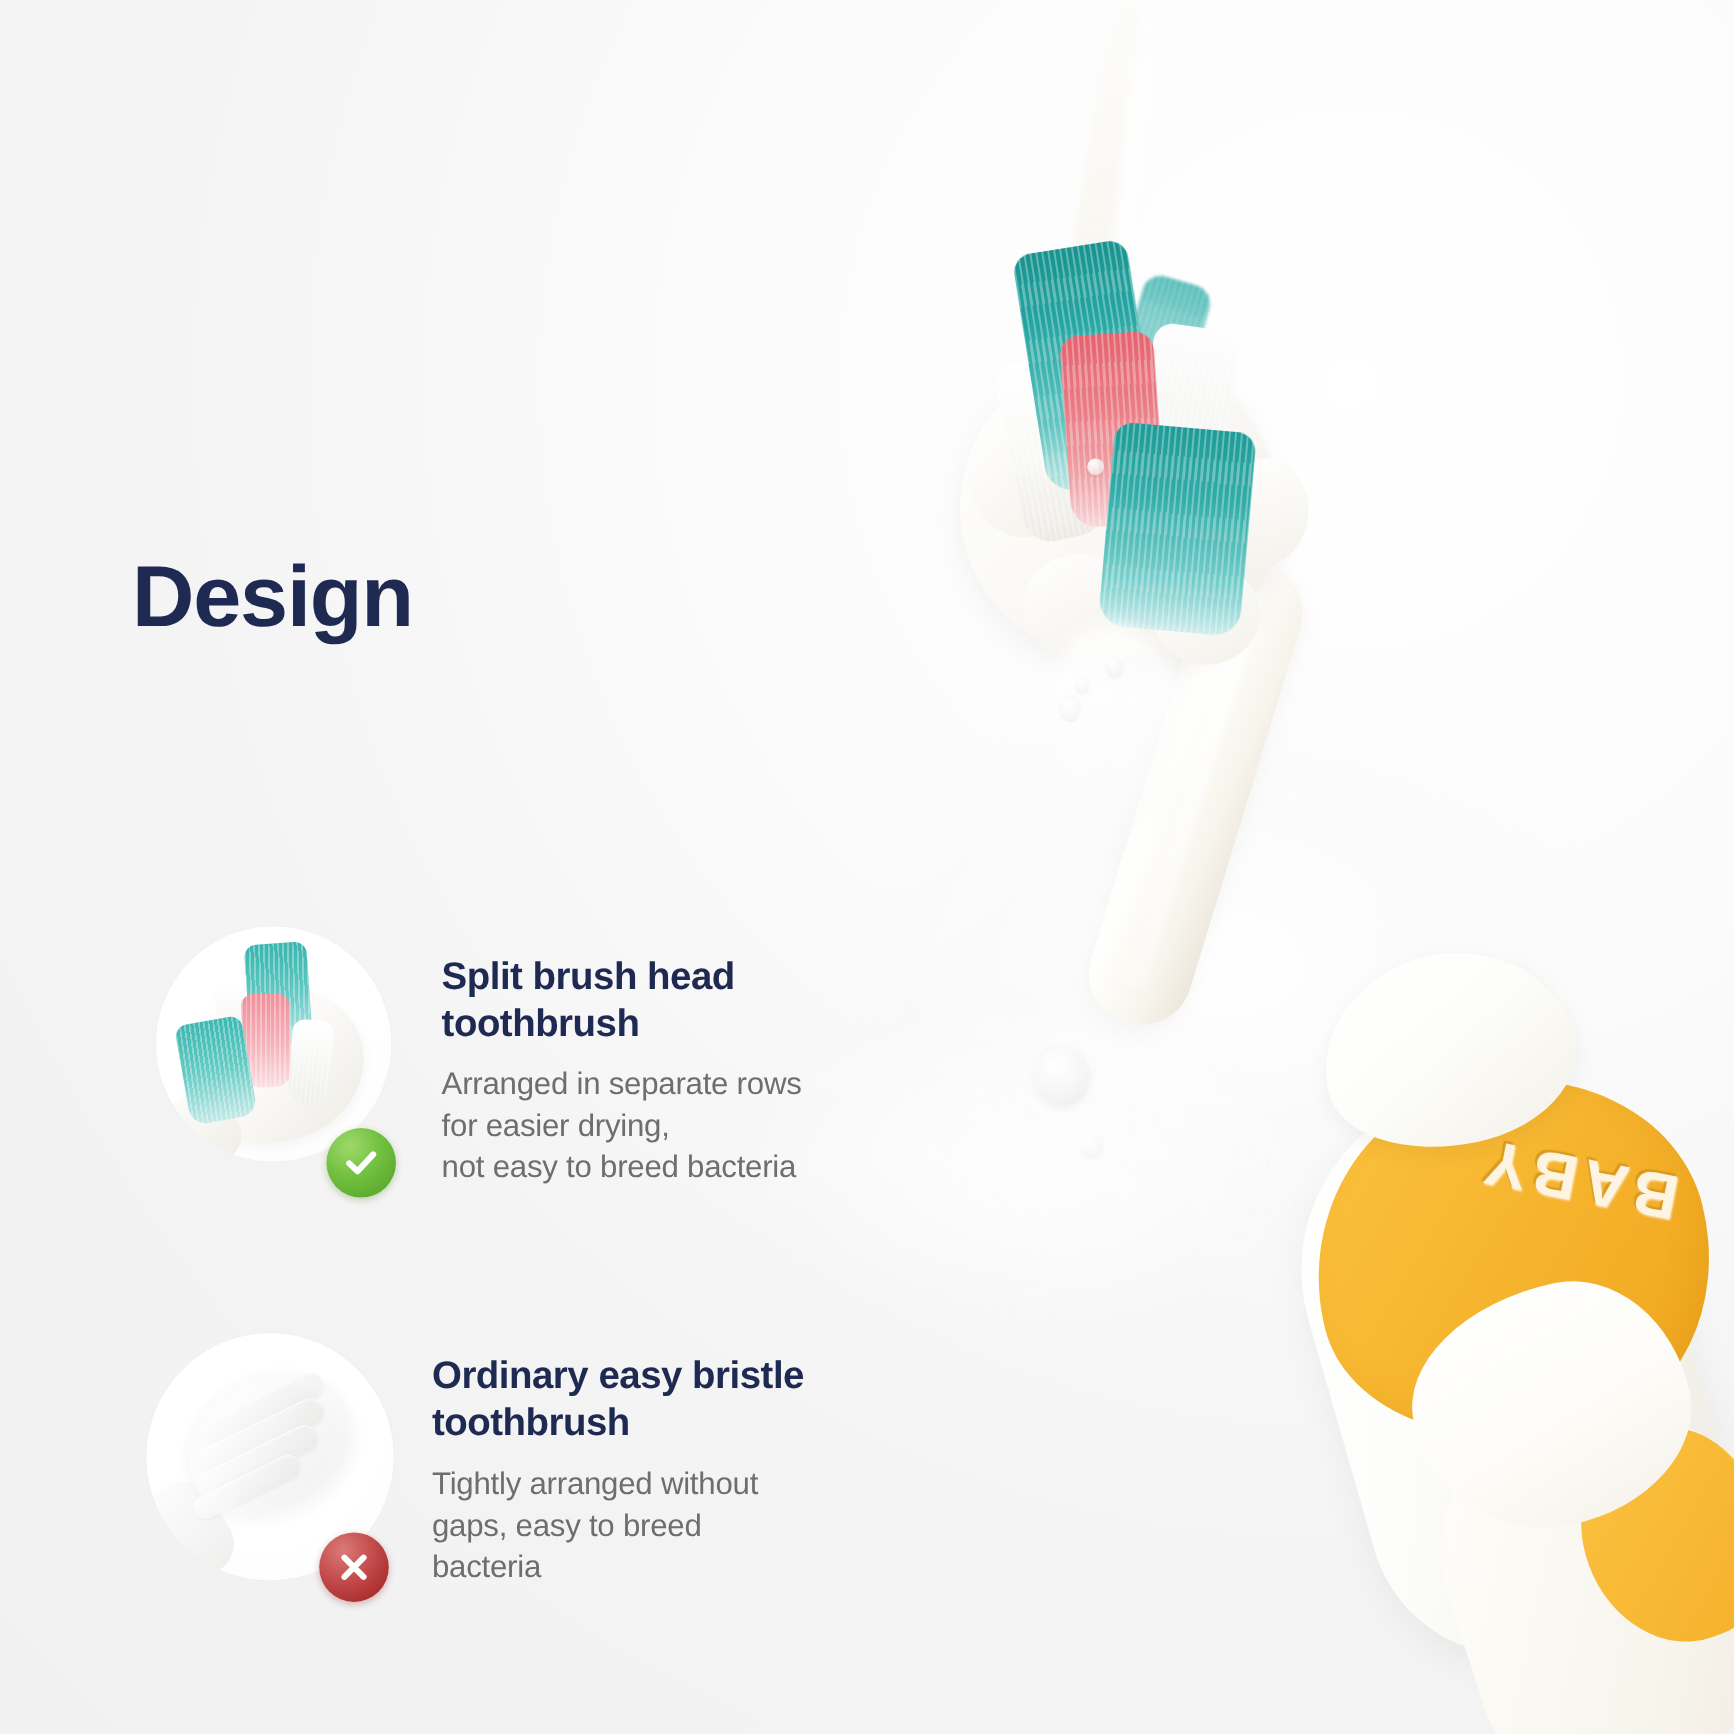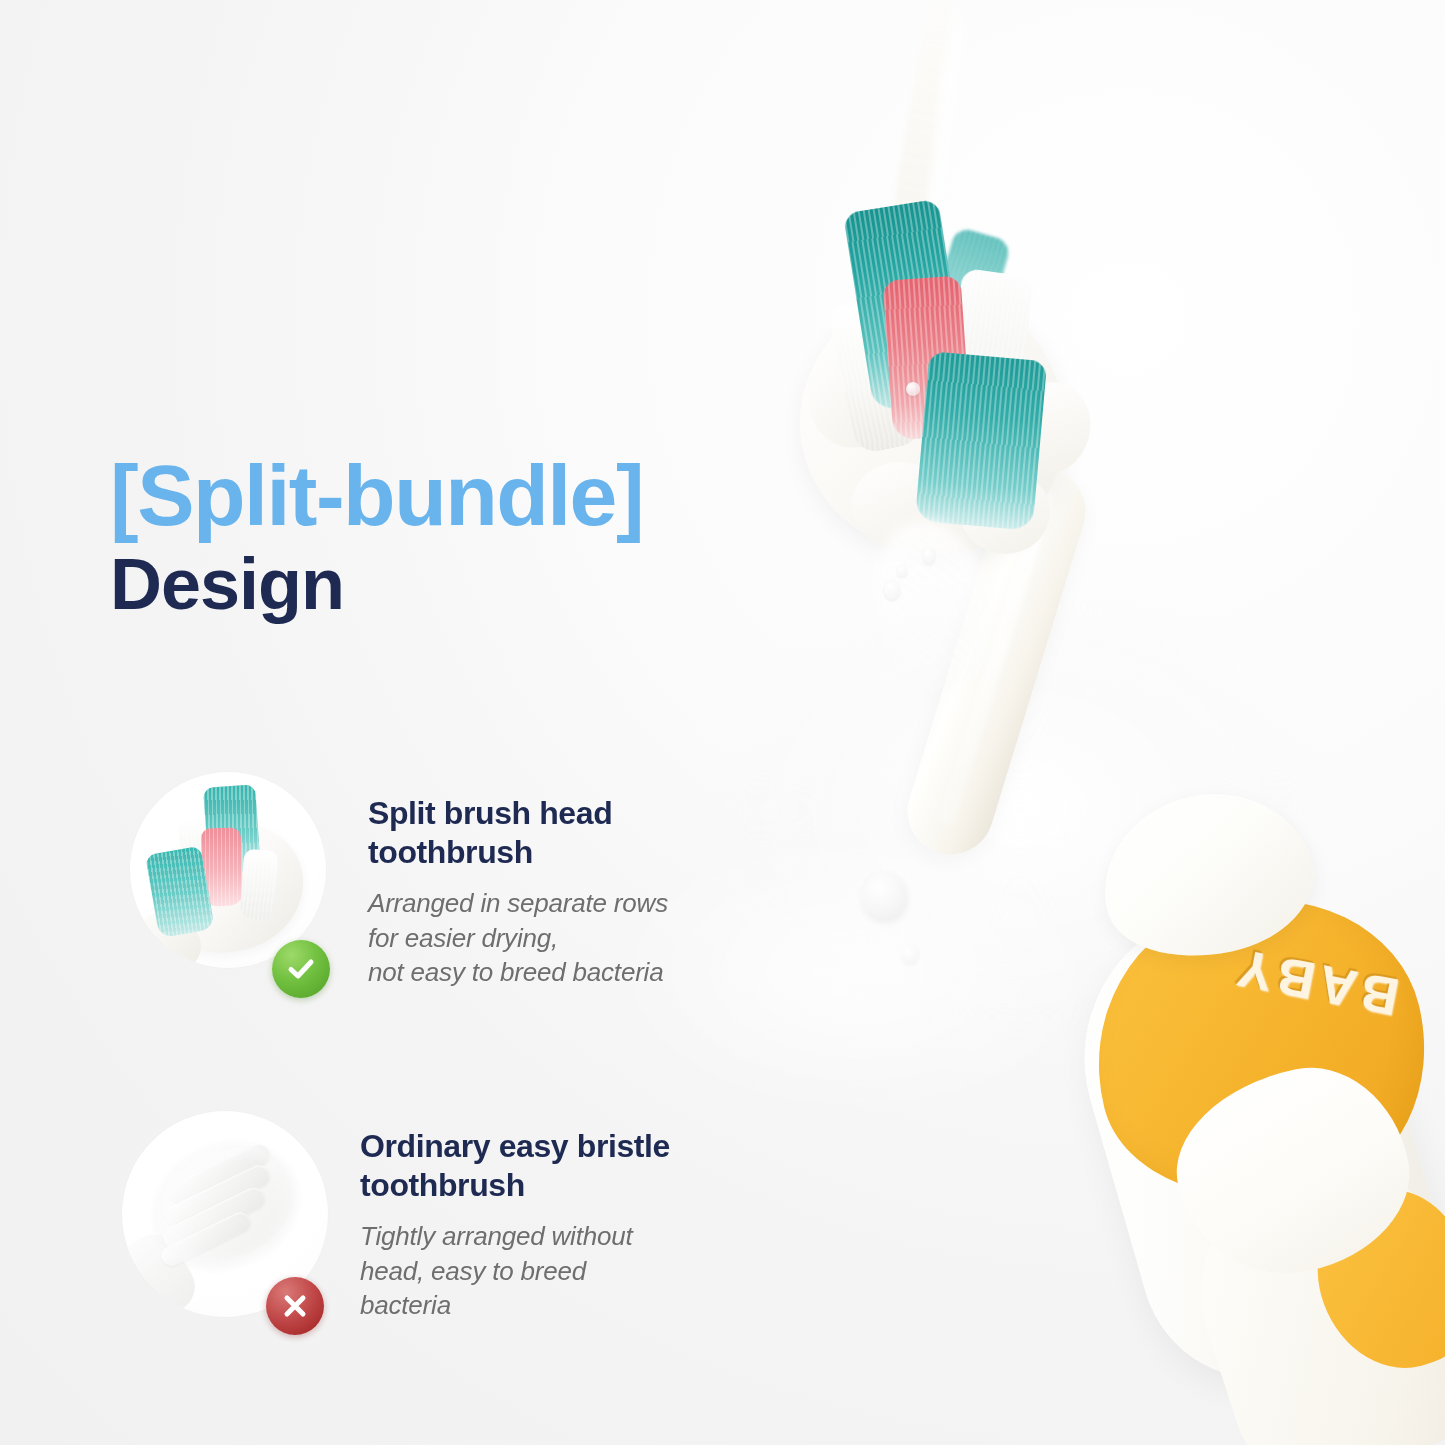--- a/index.html
+++ b/index.html
@@ -341,21 +341,20 @@
   .ft-title {
     font-size:32px; font-weight:bold; line-height:1.22;
     color:#1e2a52; letter-spacing:-.4px;
     white-space:pre-line;
     margin-bottom:14px;
   }
   .ft-desc {
     font-size:26px; line-height:1.33;
     color:#6e6e6e; letter-spacing:-.2px;
     white-space:pre-line;
-    font-style:italic;
   }
 </style>
 </head>
 <body>
 
 <div id="page">
 
   <div class="sheen-a"></div>
   <div class="sheen-b"></div>
   <div class="droplet-big"></div>
@@ -392,21 +391,20 @@
     <div class="tuft t-teal2"></div>
 
     <div class="water-splash"></div>
     <div class="hd-drop d1"></div>
     <div class="hd-drop d2"></div>
     <div class="hd-drop d3"></div>
     <div class="hd-drop d4"></div>
   </div>
 
   <div id="headline">
-    <div class="hl-line1">[Split-bundle]</div>
     <div class="hl-line2">Design</div>
   </div>
 
   <div class="feature" id="feature-1">
     <div class="thumb-wrap">
       <div class="thumb-circle">
         <div class="tb1-base"></div>
         <div class="tb1-handle"></div>
         <div class="tb1-tuft k3"></div>
         <div class="tb1-tuft k1"></div>
@@ -443,18 +441,18 @@
       <div class="badge badge-x">
         <svg width="34" height="34" viewBox="0 0 34 34" aria-hidden="true">
           <path d="M9 9 L25 25 M25 9 L9 25" fill="none" stroke="#ffffff" stroke-width="5" stroke-linecap="round"></path>
         </svg>
       </div>
     </div>
     <div class="ft-text">
       <div class="ft-title">Ordinary easy bristle
 toothbrush</div>
       <div class="ft-desc">Tightly arranged without
-head, easy to  breed
+gaps, easy to  breed
 bacteria</div>
     </div>
   </div>
 
 </div>
 
 </body></html>

